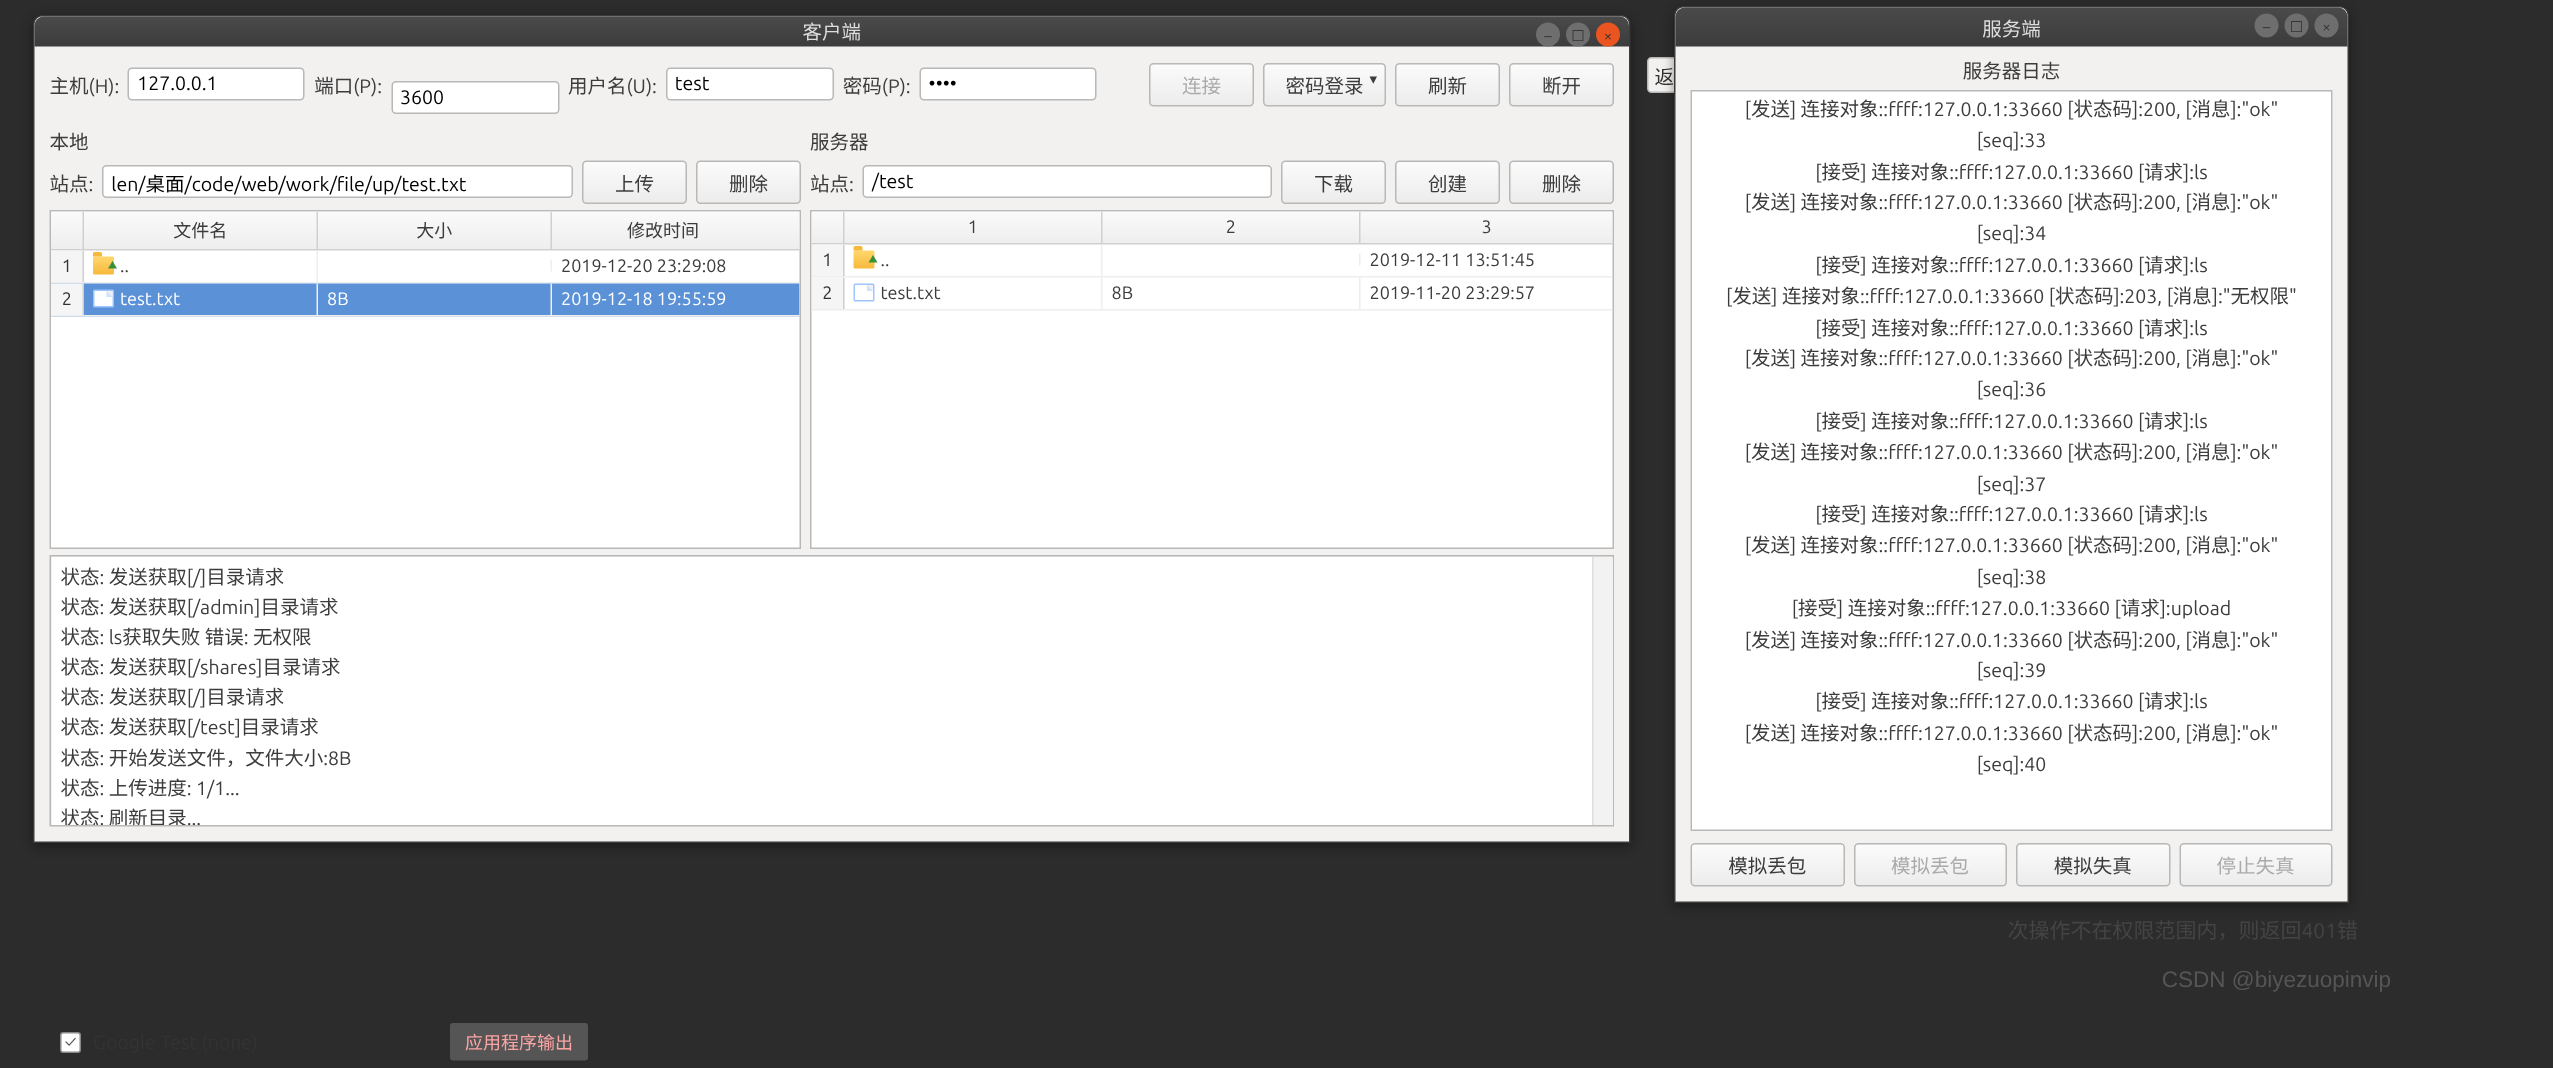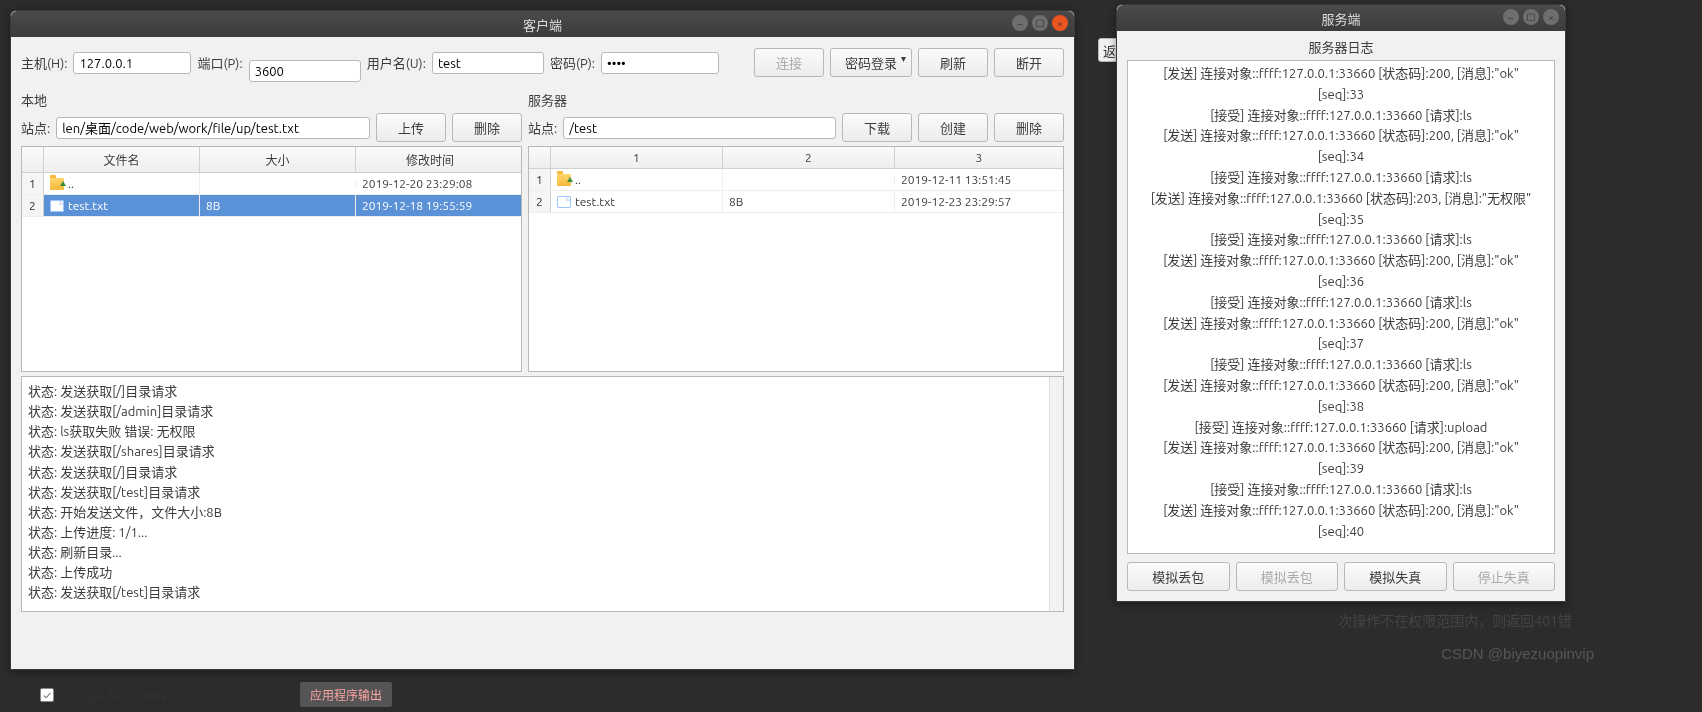--- a/index.html
+++ b/index.html
@@ -58,21 +58,21 @@
 .local .c-time { width: 148px; border-right:none;}
 .remote .c-1 { width: 172px; }
 .remote .c-2 { width: 172px; }
 .remote .c-3 { width: 168px; border-right:none;}
 </style>
 </head>
 <body>
 
 <div class="trunc-partial">返</div>
 
-<div class="window" style="left:10px; top:10px; width:1065px; height:660px;">
+<div class="window" style="left:22px; top:10px; width:1065px; height:552px;">
   <div class="titlebar">
     <span>客户端</span>
     <div class="tbtns">
       <div class="tbtn min">–</div>
       <div class="tbtn max">☐</div>
       <div class="tbtn cls">×</div>
     </div>
   </div>
 
   <div class="row">
@@ -145,21 +145,21 @@
           <div class="trow">
             <div class="td rn">1</div>
             <div class="td c-1"><span class="ficon folder"><span class="arrow-up"></span></span><span>..</span></div>
             <div class="td c-2"></div>
             <div class="td c-3">2019-12-11 13:51:45</div>
           </div>
           <div class="trow">
             <div class="td rn">2</div>
             <div class="td c-1"><span class="ficon file"></span><span>test.txt</span></div>
             <div class="td c-2">8B</div>
-            <div class="td c-3">2019-12-23 23:29:57</div>
+            <div class="td c-3">2019-11-20 23:29:57</div>
           </div>
         </div>
       </div>
     </div>
   </div>
 
   <div class="log" id="client-log">
     <div class="scroll-hint"></div>
   <div>状态:   发送获取[/]目录请求</div>
       <div>状态:   发送获取[/admin]目录请求</div>
@@ -187,21 +187,20 @@
   <div class="server-body">
     <div class="server-title">服务器日志</div>
     <div class="server-log" id="server-log">
         <div>[发送] 连接对象::ffff:127.0.0.1:33660  [状态码]:200, [消息]:"ok"</div>
         <div>[seq]:33</div>
         <div>[接受] 连接对象::ffff:127.0.0.1:33660  [请求]:ls</div>
         <div>[发送] 连接对象::ffff:127.0.0.1:33660  [状态码]:200, [消息]:"ok"</div>
         <div>[seq]:34</div>
         <div>[接受] 连接对象::ffff:127.0.0.1:33660  [请求]:ls</div>
         <div>[发送] 连接对象::ffff:127.0.0.1:33660  [状态码]:203, [消息]:"无权限"</div>
-        <div>[seq]:35</div>
         <div>[接受] 连接对象::ffff:127.0.0.1:33660  [请求]:ls</div>
         <div>[发送] 连接对象::ffff:127.0.0.1:33660  [状态码]:200, [消息]:"ok"</div>
         <div>[seq]:36</div>
         <div>[接受] 连接对象::ffff:127.0.0.1:33660  [请求]:ls</div>
         <div>[发送] 连接对象::ffff:127.0.0.1:33660  [状态码]:200, [消息]:"ok"</div>
         <div>[seq]:37</div>
         <div>[接受] 连接对象::ffff:127.0.0.1:33660  [请求]:ls</div>
         <div>[发送] 连接对象::ffff:127.0.0.1:33660  [状态码]:200, [消息]:"ok"</div>
         <div>[seq]:38</div>
         <div>[接受] 连接对象::ffff:127.0.0.1:33660  [请求]:upload</div>

